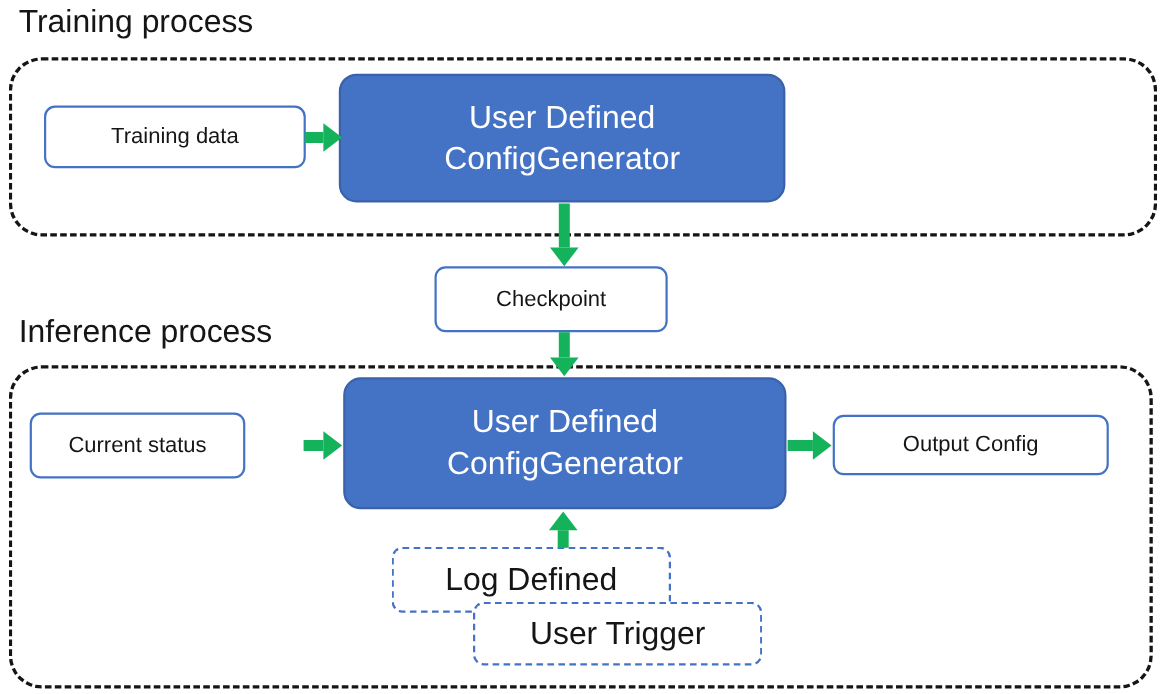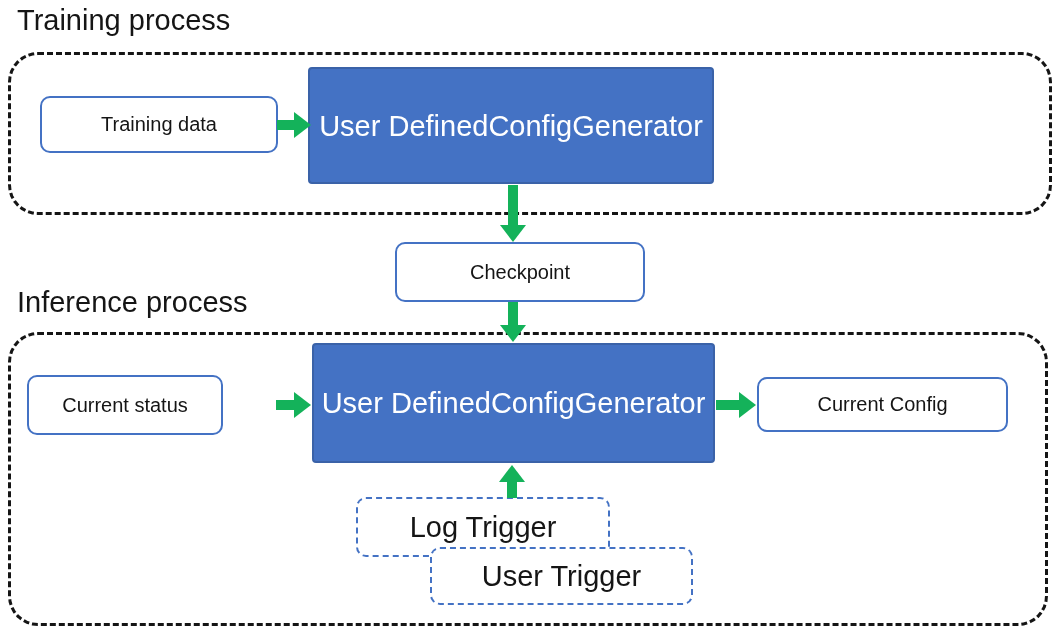--- a/index.html
+++ b/index.html
@@ -48,22 +48,22 @@
     font-size:20px;
     color:var(--text-dark);
     white-space:nowrap;
     z-index:2;
   }
 
   .blue-box {
     position:absolute;
     background:var(--box-blue);
     border:2px solid var(--box-blue-border);
-    border-radius:4px;
-    display:flex; align-items:center; justify-content:center;
+    border-radius:16px;
+    display:flex; flex-direction:column; align-items:center; justify-content:center;
     font-size:29px;
     line-height:38px;
     color:var(--text-white);
     text-align:center;
     z-index:2;
   }
 
   .trigger-box {
     position:absolute;
     background:var(--bg-white);
@@ -98,21 +98,21 @@
 
   
   .title-training   { left:17px; top:3px;   }
   .title-inference  { left:17px; top:285px; }
 
   .container-training  { left:8px; top:52px;  width:1044px; height:163px; }
   .container-inference { left:8px; top:332px; width:1040px; height:294px; }
 
   .box-training-data { left:40px;  top:96px;  width:238px; height:57px;  }
   .box-generator-1   { left:308px; top:67px;  width:406px; height:117px; }
-  .box-checkpoint    { left:395px; top:242px; width:250px; height:60px;  }
+  .box-checkpoint    { left:395px; top:242px; width:212px; height:60px;  }
   .box-current-status{ left:27px;  top:375px; width:196px; height:60px;  }
   .box-generator-2   { left:312px; top:343px; width:403px; height:120px; }
   .box-output-config { left:757px; top:377px; width:251px; height:55px;  }
   .box-log-trigger   { left:356px; top:497px; width:254px; height:60px;  }
   .box-clock-trigger { left:430px; top:547px; width:263px; height:58px;  }
 
   .arr-train-in  { left:277px; top:112px; width:34px; height:26px; }
   .arr-gen1-down { left:500px; top:185px; width:26px; height:57px; }
   .arr-ckpt-down { left:500px; top:302px; width:26px; height:40px; }
   .arr-infer-in  { left:276px; top:392px; width:35px; height:26px; }
@@ -166,24 +166,24 @@
   <div class="blue-box box-generator-2">
     <div>User Defined</div>
     <div>ConfigGenerator</div>
   </div>
 
   <div class="arrow-right arr-infer-out">
     <div class="shaft"></div>
     <div class="head"></div>
   </div>
 
-  <div class="white-box box-output-config">Current Config</div>
+  <div class="white-box box-output-config">Output Config</div>
 
   <div class="arrow-up arr-trig-up">
     <div class="head"></div>
     <div class="shaft"></div>
   </div>
 
-  <div class="trigger-box log box-log-trigger">Log Trigger</div>
+  <div class="trigger-box log box-log-trigger">Log Defined</div>
 
   <div class="trigger-box clock box-clock-trigger">User Trigger</div>
 
 </div>
 
 </body></html>

